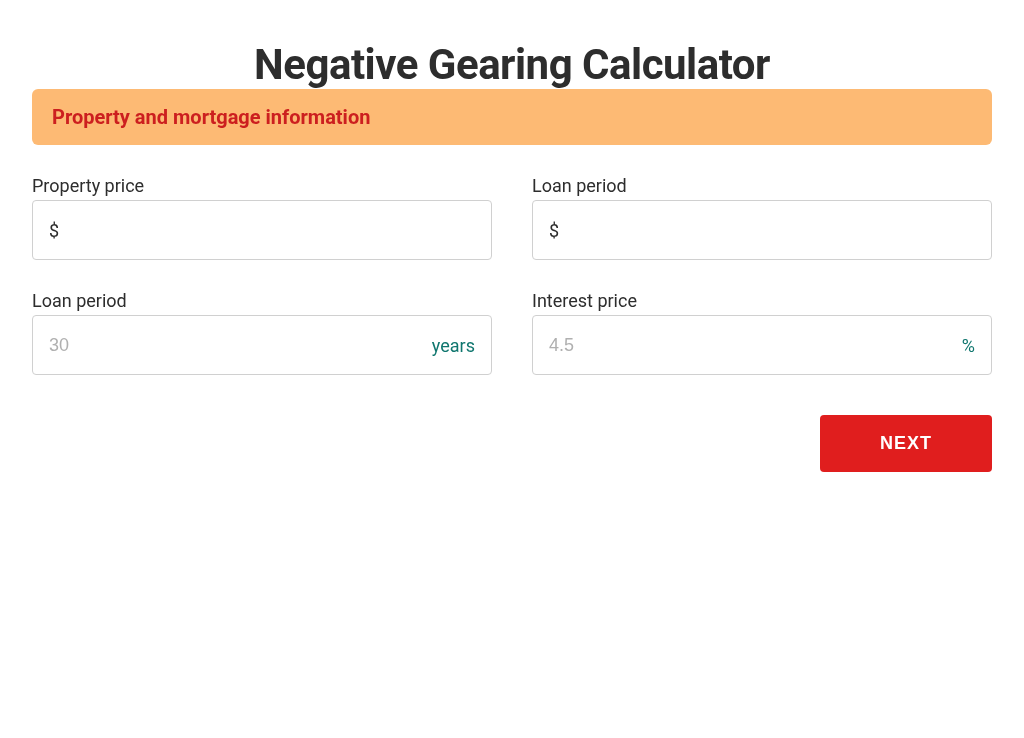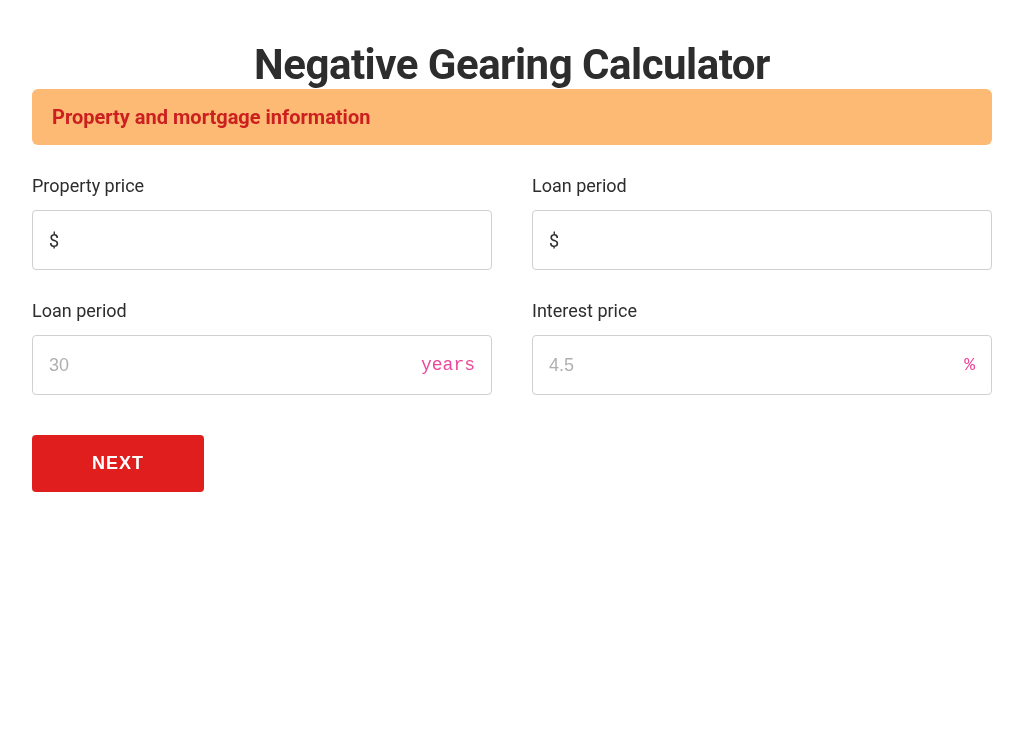--- a/index.html
+++ b/index.html
@@ -47,21 +47,21 @@
     .form-grid {
       display: grid;
       grid-template-columns: 1fr 1fr;
       gap: 30px 40px;
       margin-bottom: 40px;
     }
 
     .form-field {
       display: flex;
       flex-direction: column;
-      gap: 14px;
+      gap: 4px;
     }
 
     .field-label {
       font-size: 18px;
       color: #2d2d2d;
       font-weight: 400;
     }
 
     .input-wrapper {
       display: flex;
@@ -74,43 +74,42 @@
     }
 
     .input-prefix {
       color: #2d2d2d;
       font-size: 18px;
       margin-right: 8px;
       flex-shrink: 0;
     }
 
     .input-suffix {
-      color: #ec4899;
+      color: #0f766e;
       font-size: 18px;
       margin-left: auto;
       flex-shrink: 0;
-      font-family: Liberation Mono, monospace;
     }
 
     .input-field {
       border: none;
       outline: none;
       font-size: 18px;
       color: #2d2d2d;
       width: 100%;
       background: transparent;
     }
 
     .input-field::placeholder {
       color: #b0b0b0;
     }
 
     .next-button-container {
       display: flex;
-      justify-content: flex-start;
+      justify-content: flex-end;
       margin-top: 10px;
     }
 
     .next-button {
       background-color: #e01e1e;
       color: #ffffff;
       border: none;
       border-radius: 4px;
       padding: 18px 60px;
       font-size: 18px;

